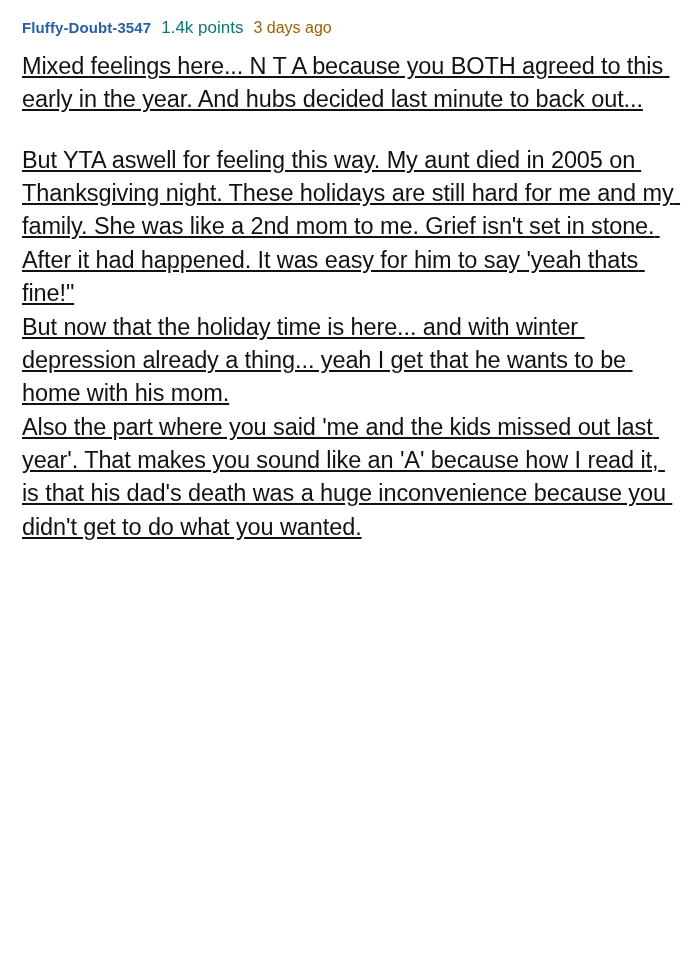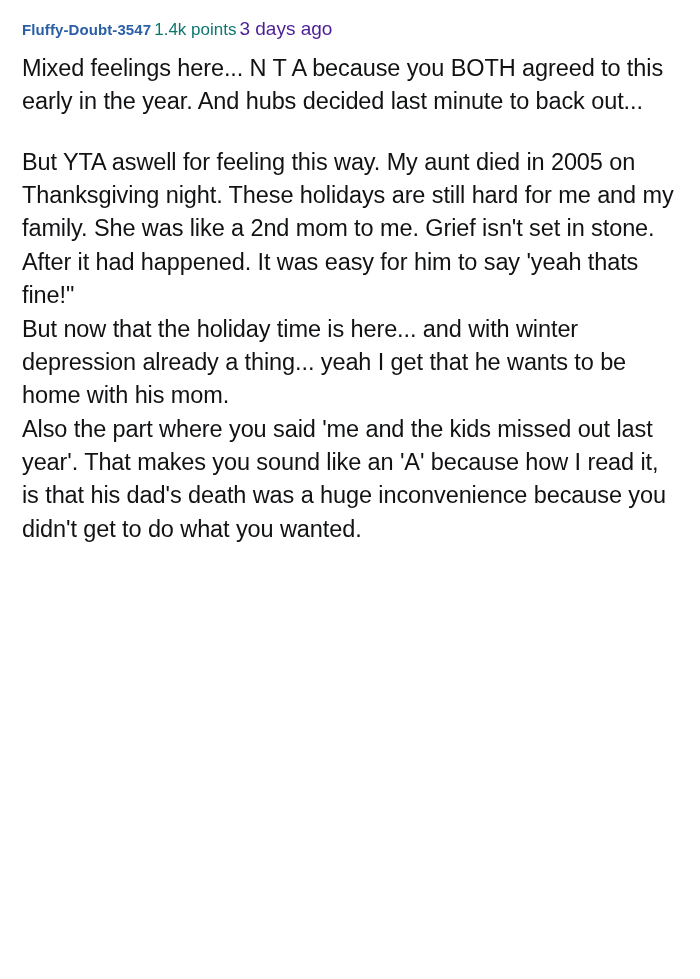--- a/index.html
+++ b/index.html
@@ -15,47 +15,48 @@
     overflow: hidden;
   }
   .comment {
     padding: 18px 22px 0 22px;
     box-sizing: border-box;
     width: 700px;
   }
   .meta {
     display: flex;
     align-items: baseline;
-    gap: 3px;
+    gap: 10px;
     margin-bottom: 12px;
   }
   .author {
     color: #2a5fa5;
     font-weight: bold;
     font-size: 15px;
     letter-spacing: 0.1px;
   }
   .points {
     color: #0f766e;
     font-size: 17px;
   }
   .timestamp {
-    color: #4c1d95;
-    font-size: 19px;
+    color: #a16207;
+    font-size: 16px;
     text-align: right;
   }
   .body {
     font-size: 23.5px;
     line-height: 1.42;
     color: #111214;
     letter-spacing: -0.1px;
   }
   .para {
     margin: 0 0 0 0;
     white-space: pre-wrap;
+    text-decoration: underline;
   }
   .blank {
     height: 27px;
   }
 </style>
 </head>
 <body>
 
 <div class="comment">
 

